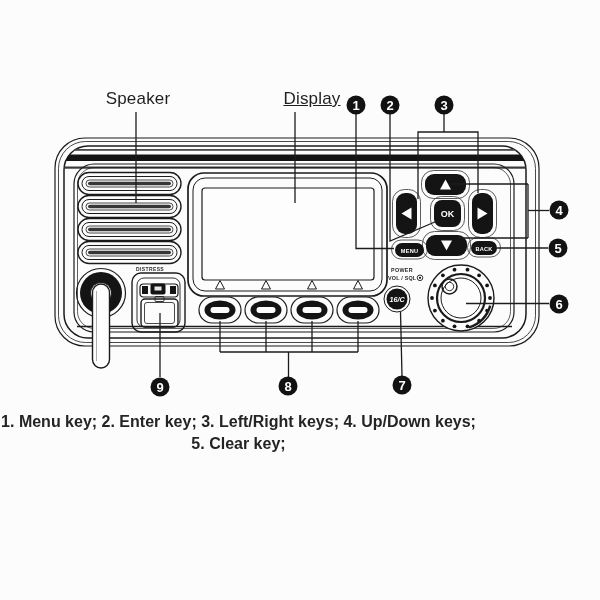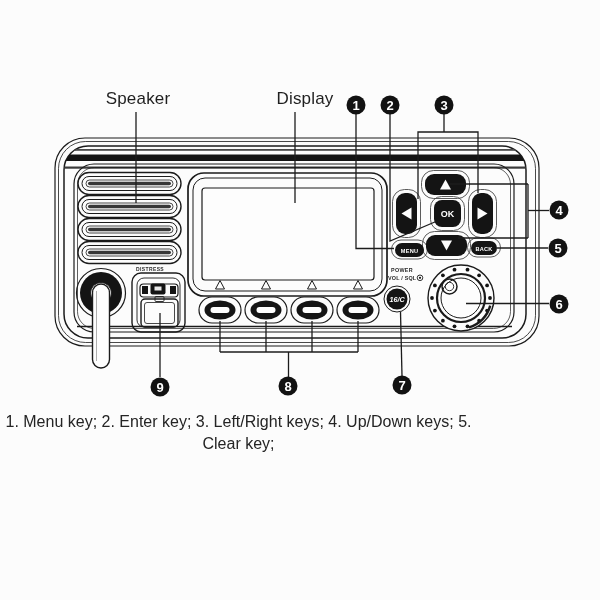--- a/index.html
+++ b/index.html
@@ -21,21 +21,21 @@
     font-size:17px;color:#1f1f1f;letter-spacing:.2px;
   }
   .callout{
     position:absolute;width:19px;height:19px;border-radius:50%;
     background:#121212;color:#fff;font-size:13px;font-weight:bold;
     line-height:19px;text-align:center;
     transform:translate(-50%,-50%);
   }
   .caption{
     position:absolute;left:0;top:411px;width:477px;
-    text-align:center;font-size:16px;line-height:22px;color:#242424;
+    text-align:center;font-size:16px;line-height:22px;color:#242424;font-weight:bold;
   }
 </style>
 </head>
 <body>
 
 <div class="stage">
 
   <svg width="600" height="600" viewBox="0 0 600 600">
     <defs>
       <clipPath id="bodyClip">
@@ -241,21 +241,21 @@
       <polyline points="266,321 266,352"></polyline>
       <polyline points="312,321 312,352"></polyline>
       <polyline points="358,321 358,352"></polyline>
       <line x1="220" y1="352" x2="358" y2="352"></line>
       <line x1="288.5" y1="352" x2="288.5" y2="377"></line>
       <line x1="160" y1="313" x2="160" y2="377"></line>
     </g>
   </svg>
 
   <div class="part-label" style="left:93px;top:89px;text-align:center;">Speaker</div>
-  <div class="part-label" style="left:260px;top:89px;">Display</div>
+  <div class="part-label" style="left:267px;top:89px;text-decoration:underline;">Display</div>
 
   <div class="callout" style="left:356px;top:105px;">1</div>
   <div class="callout" style="left:390px;top:105px;">2</div>
   <div class="callout" style="left:444px;top:105px;">3</div>
   <div class="callout" style="left:559px;top:210px;">4</div>
   <div class="callout" style="left:558px;top:248px;">5</div>
   <div class="callout" style="left:559px;top:304px;">6</div>
   <div class="callout" style="left:402px;top:385px;">7</div>
   <div class="callout" style="left:288px;top:386px;">8</div>
   <div class="callout" style="left:160px;top:387px;">9</div>

